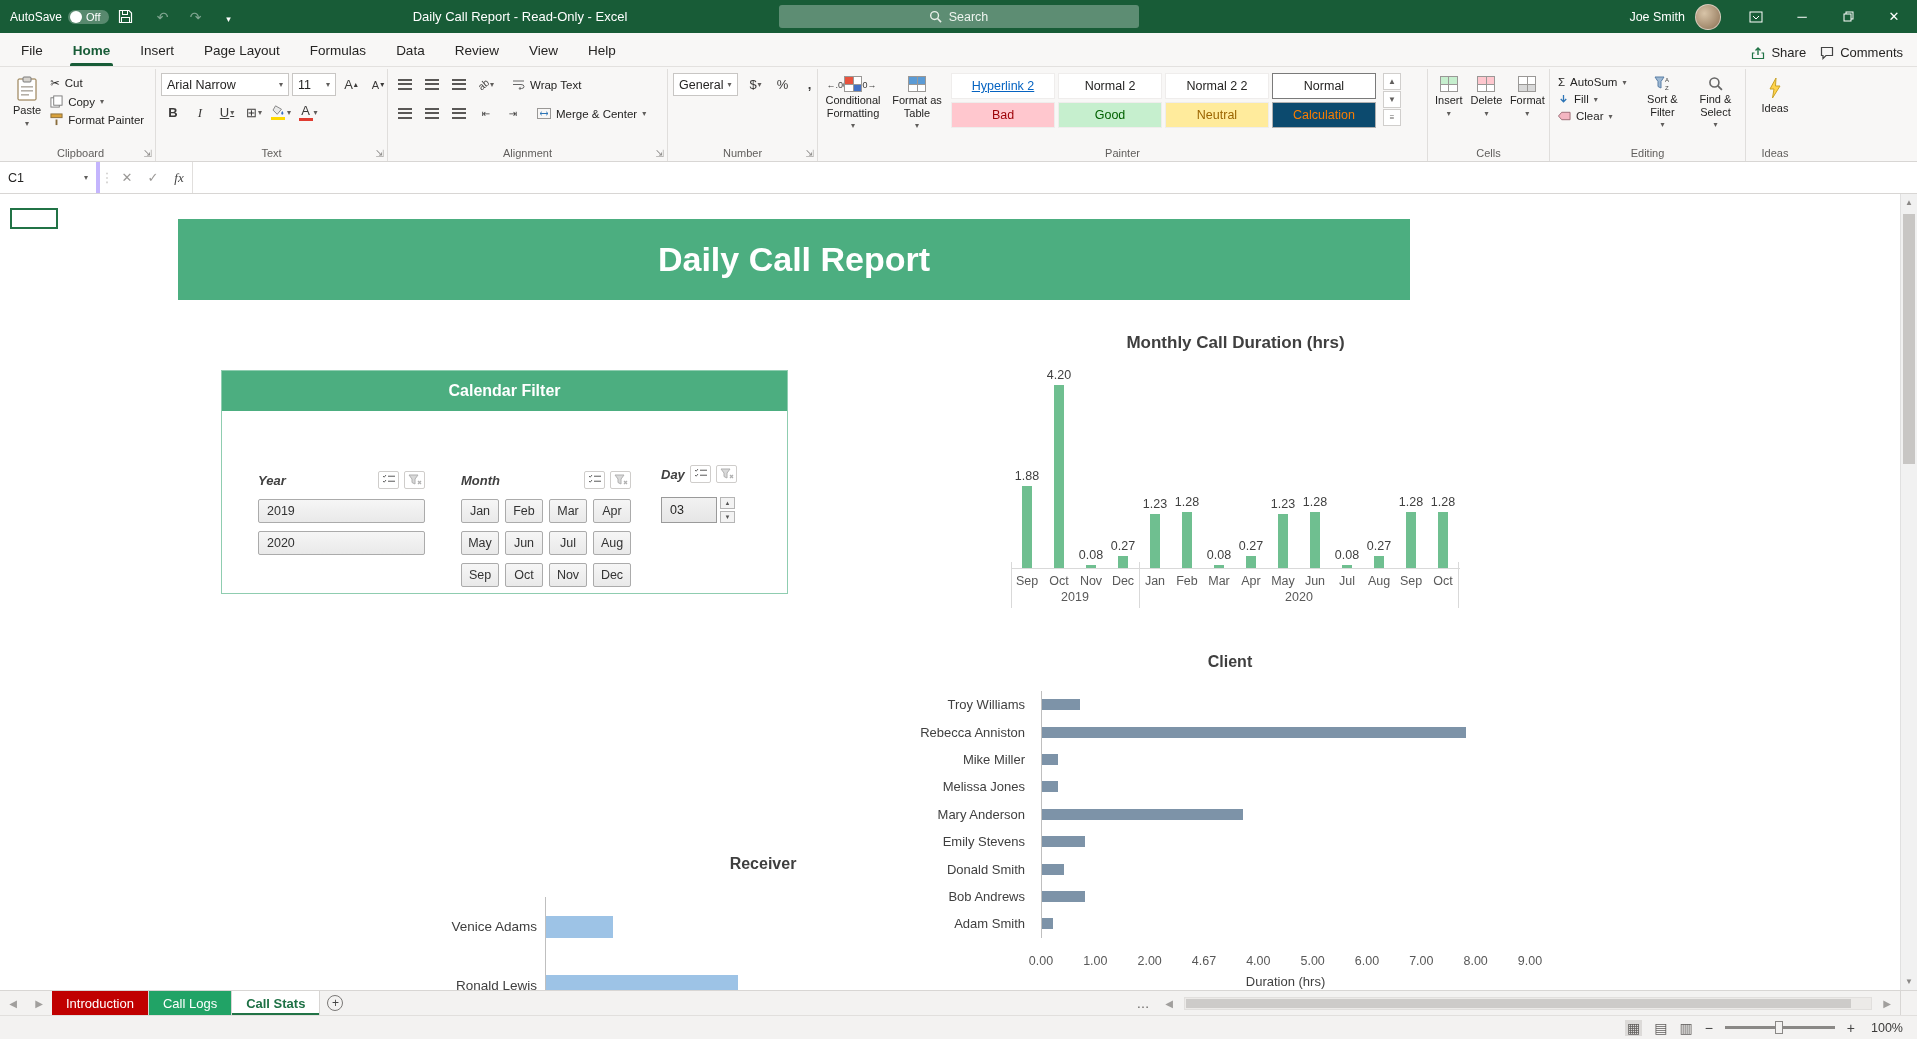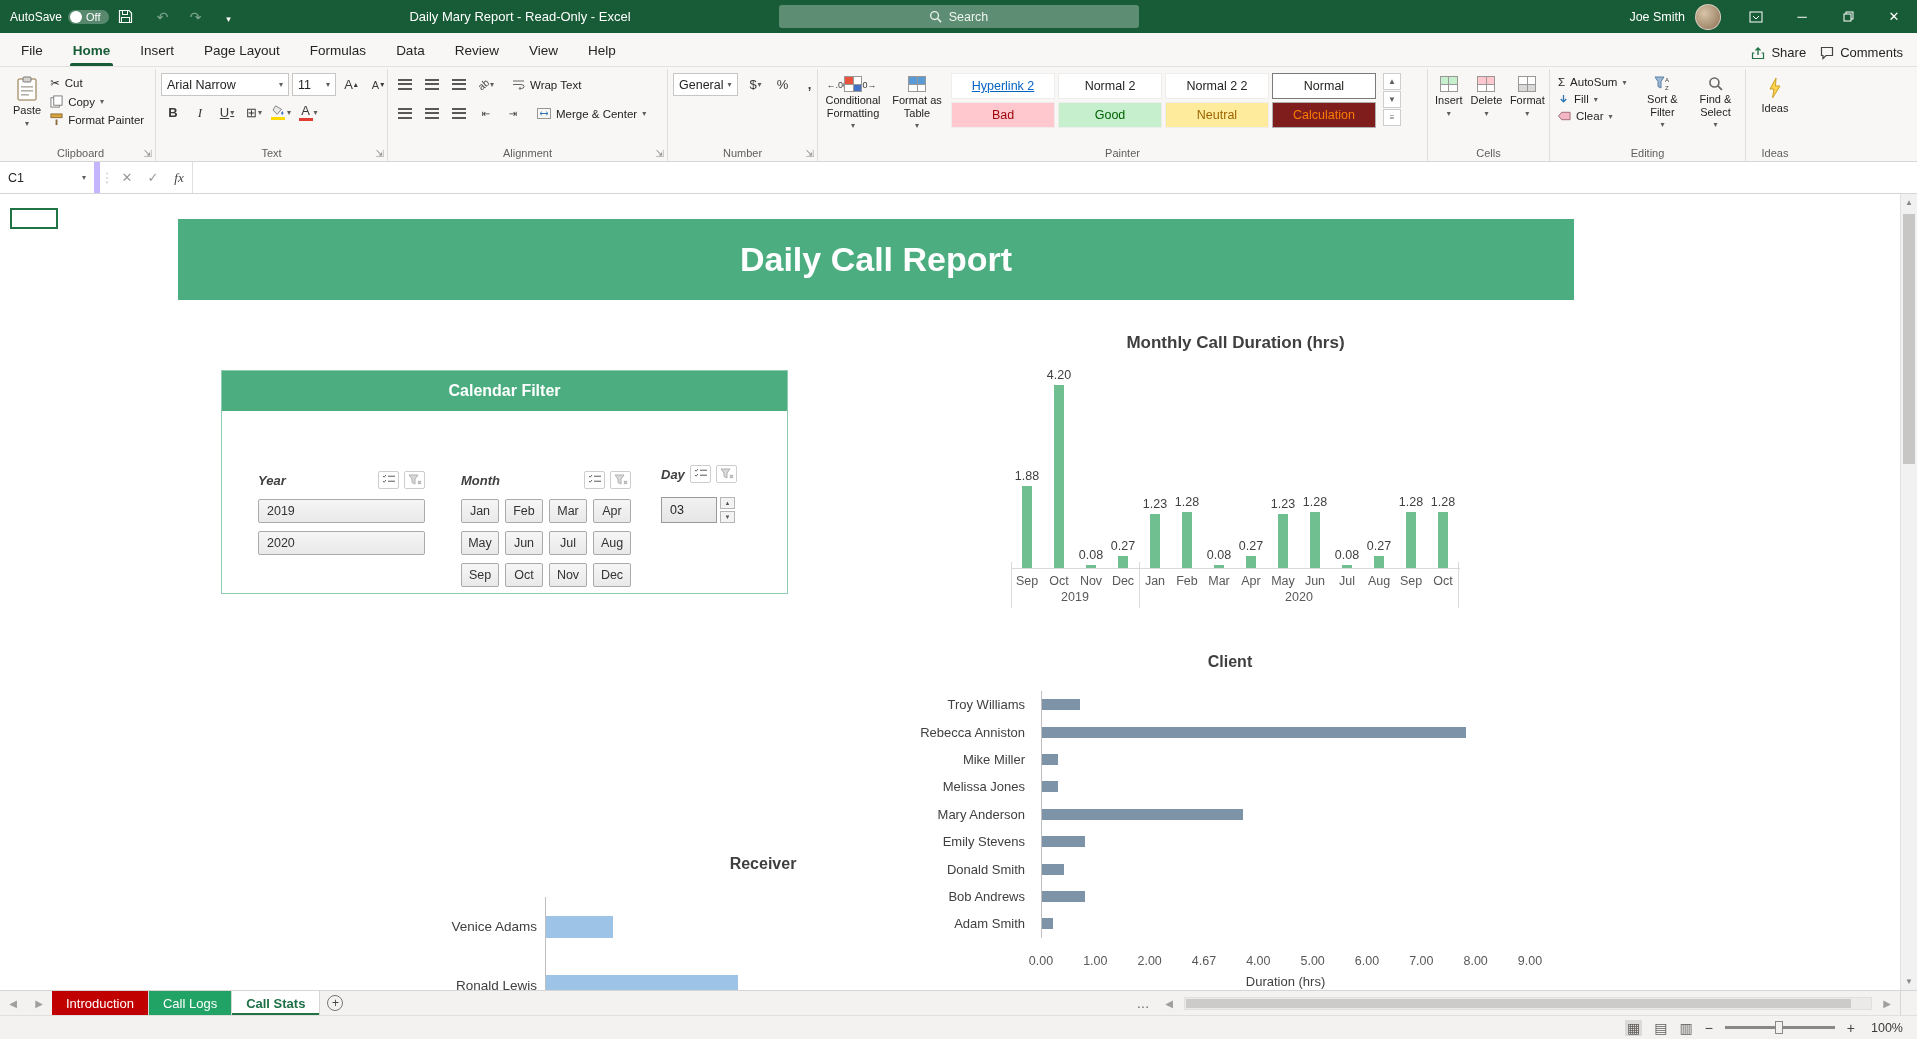--- a/index.html
+++ b/index.html
@@ -46,38 +46,38 @@
 .lines{width:14px;height:11px;background:repeating-linear-gradient(to bottom,#5a5856 0 2px,transparent 2px 4.5px);}
 .colorbar{display:block;width:14px;height:3px;margin-top:1px;}
 .grid-icon{width:18px;height:16px;display:grid;grid-template-columns:1fr 1fr;grid-template-rows:1fr 1fr;gap:1px;background:#9a9896;border:1px solid #9a9896;}
 .grid-icon span{background:#fff;}
 .gi{width:104px;height:26px;display:flex;align-items:center;justify-content:center;font-size:12.5px;border:1px solid #efedec;background:#fff;}
 .gi.hyper{color:#0563c1;text-decoration:underline;}
 .gi.selected{border:1px solid #7a7a7a;}
 .gi.bad{background:#ffc7ce;color:#9c0006;}
 .gi.good{background:#c6efce;color:#006100;}
 .gi.neutral{background:#ffeb9c;color:#9c6500;}
-.gi.calc{background:#7f1d1d;color:#fa7d00;border:1px solid #b0b0b0;}
+.gi.calc{background:#0c4a6e;color:#fa7d00;border:1px solid #b0b0b0;}
 .gal{display:grid;grid-template-columns:repeat(4,104px);gap:3px;}
 .gal-arrows{display:flex;flex-direction:column;gap:1px;margin-left:3px;}
 .gal-arrows span{width:18px;height:17px;border:1px solid #d0cecc;background:#fff;display:flex;align-items:center;justify-content:center;font-size:8px;color:#605e5c;}
 .two-line{width:60px;}
 
 
 .formulabar{position:absolute;top:162px;left:0;width:1917px;height:32px;background:#fff;border-bottom:1px solid #d8d6d4;display:flex;align-items:stretch;}
-.namebox{width:100px;border-right:6px solid #c4b5fd;display:flex;align-items:center;padding:0 8px;font-size:12.5px;gap:6px;}
+.namebox{width:100px;border-right:4px solid #c4b5fd;display:flex;align-items:center;padding:0 8px;font-size:12.5px;gap:6px;}
 .fb-sep{width:14px;display:flex;align-items:center;justify-content:center;color:#c8c6c4;}
 .fb-btn{width:26px;display:flex;align-items:center;justify-content:center;color:#9a9896;font-size:13px;}
 .fb-fx{font-family:"Liberation Serif",serif;font-style:italic;color:#444;}
 .fb-input{flex:1;border-left:1px solid #e1dfdd;}
 
 
 #sheet{position:absolute;top:194px;left:0;width:1900px;height:796px;background:#fff;overflow:hidden;}
 .sel-cell{position:absolute;left:10px;top:14px;width:48px;height:21px;border:2px solid #217346;background:#fff;}
-.banner{position:absolute;left:178px;top:25px;width:1396px;height:81px;background:#4cae80;color:#fff;display:flex;align-items:center;justify-content:center;font-size:34px;font-weight:bold;}
+.banner{position:absolute;left:178px;top:25px;width:1232px;height:81px;background:#4cae80;color:#fff;display:flex;align-items:center;justify-content:center;font-size:34px;font-weight:bold;}
 
 .calendar{position:absolute;left:221px;top:176px;width:567px;height:224px;border:1px solid #8fcdb0;background:#fff;}
 .cal-header{height:40px;background:#4cae80;color:#fff;font-weight:bold;font-size:16px;display:flex;align-items:center;justify-content:center;}
 .cal-body{position:relative;height:183px;}
 .slicer-head{position:absolute;display:flex;align-items:center;justify-content:space-between;}
 .slicer-label{font-size:13px;font-weight:bold;font-style:italic;color:#404040;}
 .slicer-icons{display:flex;gap:5px;}
 .slicer-ic{width:21px;height:18px;border:1px solid #cfcdcb;border-radius:2px;display:flex;align-items:center;justify-content:center;background:#fff;}
 .year-list{position:absolute;left:36px;top:88px;display:flex;flex-direction:column;gap:8px;}
 .slicer-btn{background:linear-gradient(#f6f6f6,#e9e9e9);border:1px solid #ababab;border-radius:2px;font-size:12.5px;color:#333;display:flex;align-items:center;}
@@ -170,21 +170,21 @@
       <svg width="15" height="15" viewBox="0 0 15 15">
           <path d="M1.5 1.5 H11 L13.5 4 V13.5 H1.5 Z" fill="none" stroke="#fff" stroke-width="1.2"></path>
           <rect x="4.5" y="1.5" width="5" height="4" fill="none" stroke="#fff"></rect>
           <rect x="3.5" y="8.5" width="8" height="5" fill="none" stroke="#fff"></rect>
         </svg>
     </span>
     <span class="tb-icon dim"><span>↶</span></span>
     <span class="tb-icon dim"><span>↷</span></span>
     <span class="tb-icon"><span style="font-size:9px">▾</span></span>
   </div>
-  <div class="tb-title">Daily Mary Report  -  Read-Only  -  Excel</div>
+  <div class="tb-title">Daily Call Report  -  Read-Only  -  Excel</div>
   <div class="searchbox">
     <svg width="13" height="13" viewBox="0 0 14 14">
         <circle cx="6" cy="6" r="4.2" fill="none" stroke="#e9efe9" stroke-width="1.5"></circle>
         <line x1="9.2" y1="9.2" x2="13" y2="13" stroke="#e9efe9" stroke-width="1.7"></line>
       </svg>
     <span>Search</span>
   </div>
   <div class="tb-right">
     <span class="user-name">Joe Smith</span>
     <span class="avatar"></span>

